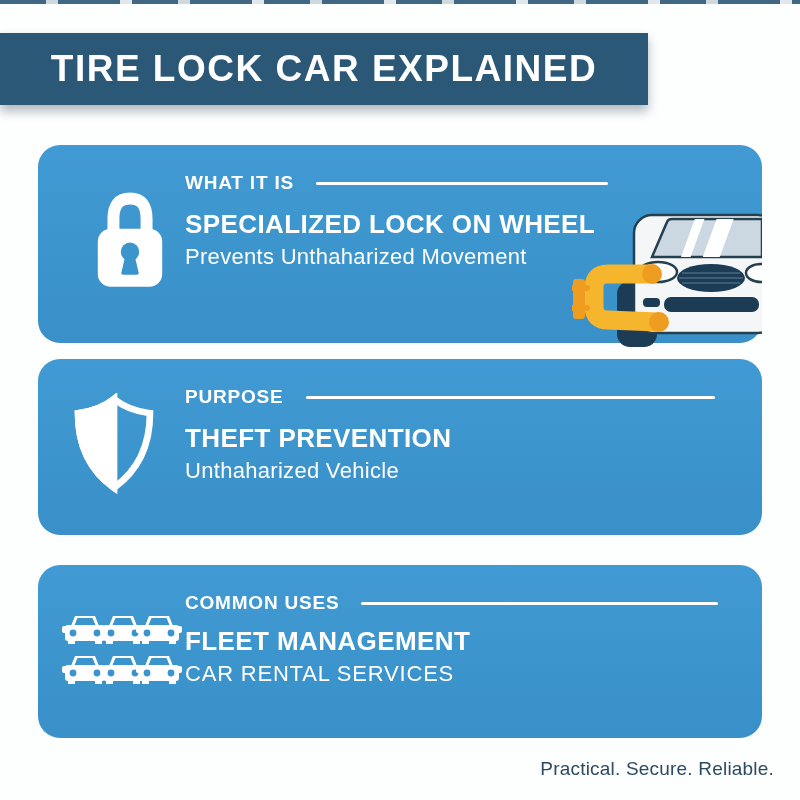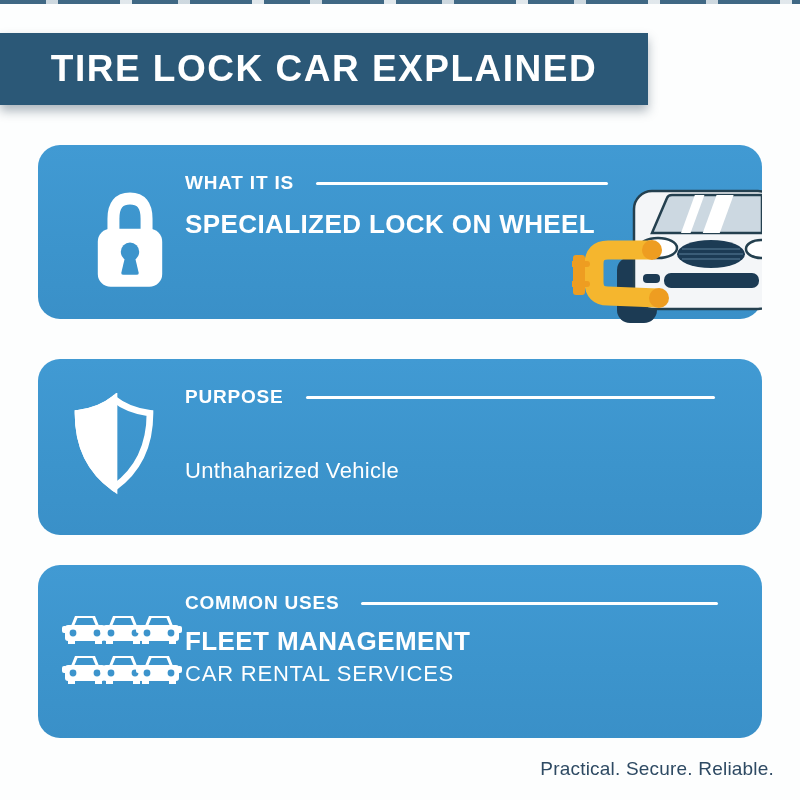--- a/index.html
+++ b/index.html
@@ -23,21 +23,21 @@
     display:flex;align-items:center;justify-content:center;
   }
   .header-banner h1{
     margin:0;color:#fff;font-size:37px;font-weight:bold;letter-spacing:1.5px;
   }
   .card{
     position:absolute;left:38px;width:724px;
     background:linear-gradient(180deg,#419ad3 0%,var(--card-blue,#3c94cc) 60%,#3a90c8 100%);
     border-radius:22px;
   }
-  #card-1{top:145px;height:174px;}
+  #card-1{top:145px;height:198px;}
   #card-2{top:359px;height:176px;}
   #card-3{top:565px;height:173px;}
   .label-row{
     position:absolute;left:147px;top:27px;display:flex;align-items:center;
   }
   .label-row .label{
     color:#fff;font-size:19px;font-weight:bold;letter-spacing:.8px;white-space:nowrap;
   }
   .label-row .rule{flex:1;height:3px;background:#fff;margin-left:22px;border-radius:2px;}
   #card-1 .label-row{width:423px;}
@@ -82,20 +82,21 @@
       <rect x="15" y="51" width="70" height="63" rx="14" fill="#fff"></rect>
       <circle cx="50" cy="76" r="10" style="fill:var(--card-blue,#3c94cc)"></circle>
       <path d="M45,80 L55,80 L59.5,99 Q59.5,101 57,101 L43,101 Q40.5,101 40.5,99 Z" style="fill:var(--card-blue,#3c94cc)"></path>
     </svg>
   </div>
   <div class="label-row">
     <span class="label">WHAT IT IS</span>
     <span class="rule"></span>
   </div>
   <div class="title">SPECIALIZED LOCK ON WHEEL</div>
+  <div class="subtitle">Prevents Unthaharized Movement</div>
 
   <div class="car-illustration">
     <svg width="190" height="178" viewBox="0 0 190 178">
 
       <rect x="45" y="108" width="40" height="66" rx="13" style="fill:var(--detail-navy,#1c3b54)"></rect>
 
       <rect x="62" y="42" width="142" height="118" rx="18" fill="#f4f6f8" stroke="#24404f" stroke-width="2.5"></rect>
 
       <g>
         <path d="M80,84 L95,49 Q96,46 100,46 L190,46 L190,84 Z" style="fill:var(--glass-gray,#ccd8e1)" stroke="#24404f" stroke-width="2.5"></path>
@@ -135,20 +136,21 @@
   <div class="icon-wrap" id="shield-icon-wrap">
     <svg width="92" height="104" viewBox="0 0 110 124">
       <path d="M55,7 C44,16 28,22 12,24 C12,53 20,88 55,113 C90,88 98,53 98,24 C82,22 66,16 55,7 Z" fill="none" stroke="#fff" stroke-width="8"></path>
       <path d="M55,7 C44,16 28,22 12,24 C12,53 20,88 55,113 Z" fill="#fff" stroke="#fff" stroke-width="8"></path>
     </svg>
   </div>
   <div class="label-row">
     <span class="label">PURPOSE</span>
     <span class="rule"></span>
   </div>
+  <div class="title">THEFT PREVENTION</div>
   <div class="subtitle">Unthaharized Vehicle</div>
 </section>
 
 <section class="card" id="card-3">
   <div class="icon-wrap" id="fleet-icon-wrap">
     <svg width="122" height="76" viewBox="0 0 122 76">
       <defs>
         <g id="carfront">
           <polygon points="13,1 33,1 37,11 9,11" fill="#fff"></polygon>
           <rect x="3" y="10" width="40" height="16" rx="3" fill="#fff"></rect>

